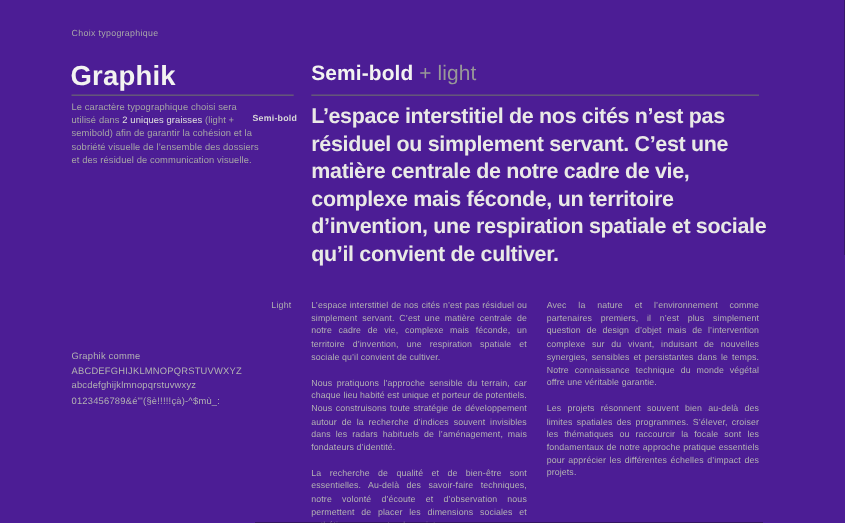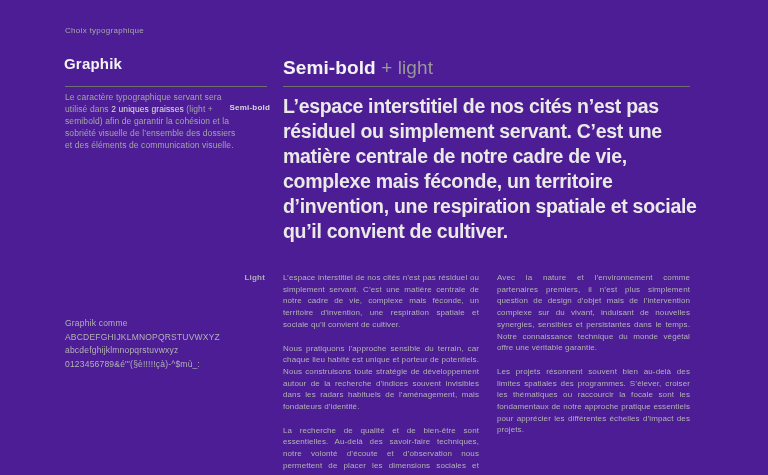--- a/index.html
+++ b/index.html
@@ -19,21 +19,21 @@
   .kicker {
     position: absolute;
     left: 65px; top: 26px;
     font-size: 8px;
     letter-spacing: 0.3px;
     color: #a9a9a9;
   }
   .typeface-title {
     position: absolute;
     left: 64px; top: 55px;
-    font-size: 15px;
+    font-size: 25px;
     font-weight: 700;
     letter-spacing: 0.2px;
     color: #f3f3f1;
   }
   .weights-title {
     position: absolute;
     left: 283px; top: 57px;
     font-size: 19px;
     letter-spacing: 0.1px;
     color: #f3f3f1;
@@ -66,21 +66,21 @@
     font-size: 8px;
     letter-spacing: 0.2px;
   }
   .label-semibold {
     left: 175px; top: 103px;
     font-weight: 700;
     color: #d8d8d8;
   }
   .label-light {
     left: 170px; top: 273px;
-    font-weight: 700;
+    font-weight: 400;
     color: #b0b0b0;
   }
   .showcase {
     position: absolute;
     left: 283px; top: 94px;
     width: 424px;
     font-size: 19.5px;
     line-height: 25px;
     font-weight: 700;
     letter-spacing: -0.3px;
@@ -115,21 +115,21 @@
 
   <div class="kicker">Choix typographique</div>
 
   <h1 class="typeface-title">Graphik</h1>
 
   <h2 class="weights-title"><span class="bold">Semi-bold</span><span class="light"> + light</span></h2>
 
   <div class="rule rule-left"></div>
   <div class="rule rule-right"></div>
 
-  <p class="intro"><span>Le caractère typographique servant sera utilisé dans </span><b>2 uniques graisses</b><span> (light + semibold) afin de garantir la cohésion et la sobriété visuelle de l’ensemble des dossiers et des éléments de communication visuelle.</span></p>
+  <p class="intro"><span>Le caractère typographique choisi sera utilisé dans </span><b>2 uniques graisses</b><span> (light + semibold) afin de garantir la cohésion et la sobriété visuelle de l’ensemble des dossiers et des résiduel de communication visuelle.</span></p>
 
   <div class="side-label label-semibold">Semi-bold</div>
 
   <p class="showcase">L’espace interstitiel de nos cités n’est pas résiduel ou simplement servant. C’est une matière centrale de notre cadre de vie, complexe mais féconde, un territoire d’invention, une respiration spatiale et sociale qu’il convient de cultiver.</p>
 
   <div class="side-label label-light">Light</div>
 
   <div class="light-col col-1">
     <p>L’espace interstitiel de nos cités n’est pas résiduel ou simplement servant. C’est une matière centrale de notre cadre de vie, complexe mais féconde, un territoire d’invention, une respiration spatiale et sociale qu’il convient de cultiver.</p>
     <p>Nous pratiquons l’approche sensible du terrain, car chaque lieu habité est unique et porteur de potentiels. Nous construisons toute stratégie de développement autour de la recherche d’indices souvent invisibles dans les radars habituels de l’aménagement, mais fondateurs d’identité.</p>

